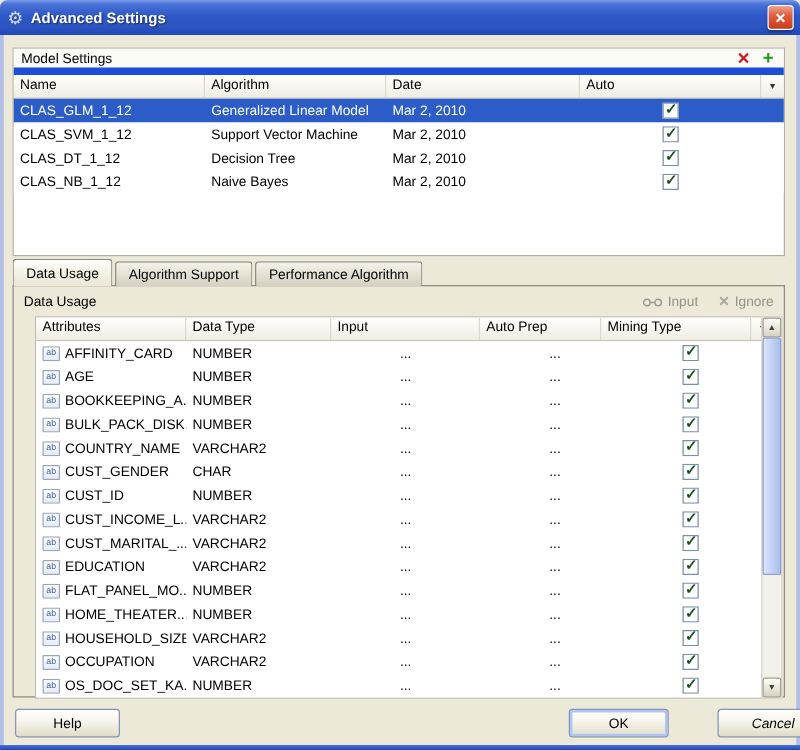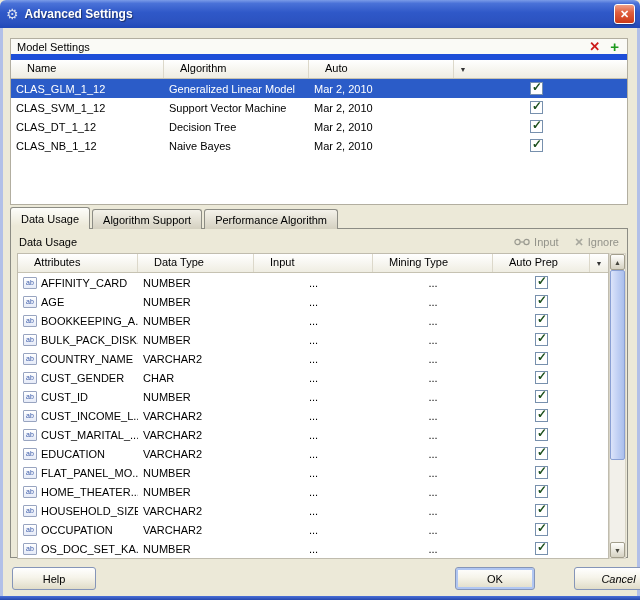--- a/index.html
+++ b/index.html
@@ -32,21 +32,21 @@
   .edge-b { position:absolute; left:0; right:0; bottom:0; height:4px; background:linear-gradient(to bottom,#4a6fd8,#2447ac); }
 
   
   .model-panel { position:absolute; left:10px; top:38px; width:618px; height:167px; background:#fff; border:1px solid #b2aea0; }
   .panel-header { height:21px; display:flex; align-items:center; padding:0 6px; background:#fafaf6; border-bottom:6px solid #1d4ed8; }
   .spacer { flex:1; }
   .icon-del { color:#cc1a1a; font-weight:bold; font-size:13px; margin-right:10px; line-height:1; }
   .icon-add { color:#1d9a1d; font-weight:bold; font-size:15px; margin-right:2px; line-height:1; }
 
   .thead { display:flex; height:19px; background:linear-gradient(#ffffff,#efede2); border-bottom:1px solid #c6c2b2; }
-  .th { padding:2px 16px; border-right:1px solid #dcd8ca; overflow:hidden; white-space:nowrap; }
+  .th { padding:2px 5px; border-right:1px solid #dcd8ca; overflow:hidden; white-space:nowrap; }
   .th.c-arrow { border-right:none; display:flex; align-items:center; justify-content:center; padding:0; font-size:7px; color:#333; }
   .c-m-name { width:153px; } .c-m-algo { width:145px; } .c-m-date { width:155px; } .c-m-auto { width:145px; }
   .c-arrow { width:18px; }
 
   .trow { display:flex; height:19px; align-items:center; background:#fff; }
   .trow.selected { background:#2b5cc8; color:#fff; }
   .td { padding:0 5px; overflow:hidden; white-space:nowrap; }
   .td.c-m-auto, .td.c-a-auto { display:flex; justify-content:center; padding:0; }
 
   .checkbox { width:13px; height:13px; background:#fff; border:1px solid #7790ad; position:relative; flex:none; }
@@ -58,21 +58,21 @@
          border-radius:3px 3px 0 0; background:linear-gradient(#f4f2ea,#d4d0c0); margin-right:2px; }
   .tab.active { height:22px; background:linear-gradient(#fdfdfa,#ece9d8 85%); position:relative; z-index:4; }
 
   .tab-panel { position:absolute; left:10px; top:228px; width:618px; height:330px; border:1px solid #8c8c84; background:#ece9d8; z-index:1; }
 
   .du-header { position:absolute; left:8px; right:8px; top:4px; height:18px; display:flex; align-items:center; }
   .tool-btn { display:flex; align-items:center; gap:4px; color:#93938a; margin-left:16px; }
   .tool-btn .x-icon { color:#a8a89e; font-weight:bold; font-size:11px; line-height:1; }
 
   
-  .atable { position:absolute; left:6px; top:24px; width:592px; height:306px; background:#fff; border:1px solid #c0bcae; overflow:hidden; }
+  .atable { position:absolute; left:17px; top:24px; width:592px; height:306px; background:#fff; border:1px solid #c0bcae; overflow:hidden; }
   .c-a-attr { width:120px; } .c-a-type { width:116px; } .c-a-input { width:119px; } .c-a-mining { width:120px; } .c-a-auto { width:97px; }
   .td.c-a-input, .td.c-a-mining { text-align:center; }
   .td.c-a-attr { display:flex; align-items:center; gap:4px; }
   .attr-icon { width:14px; height:12px; flex:none; border:1px solid #98a4c0; background:linear-gradient(#ffffff,#e6ebf8);
                border-radius:1px; font-size:7px; color:#3a5aa8; text-align:center; line-height:10px; }
   .attr-icon::before { content:"ab"; }
 
   
   .scrollbar { position:absolute; left:598px; top:24px; width:17px; height:306px; background:#f2f0ea; border:1px solid #d8d4c6; }
   .sb-btn { position:absolute; left:0; right:0; height:16px; background:linear-gradient(#fefefc,#d6d2c2);
@@ -111,20 +111,21 @@
   <div class="model-panel">
     <div class="panel-header">
       <span>Model Settings</span>
       <span class="spacer"></span>
       <span class="icon-del">✕</span>
       <span class="icon-add">+</span>
     </div>
     <div class="thead">
       <div class="th c-m-name">Name</div>
       <div class="th c-m-algo">Algorithm</div>
+      <div class="th c-m-date">Date</div>
       <div class="th c-m-auto">Auto</div>
       <div class="th c-arrow">
         <span>▼</span>
       </div>
     </div>
     <div id="model-rows">
         <div class="trow selected">
     <div class="td c-m-name">CLAS_GLM_1_12</div>
     <div class="td c-m-algo">Generalized Linear Model</div>
     <div class="td c-m-date">Mar 2, 2010</div>
@@ -185,22 +186,22 @@
         <span class="x-icon">✕</span>
         <span>Ignore</span>
       </span>
     </div>
 
     <div class="atable">
       <div class="thead">
         <div class="th c-a-attr">Attributes</div>
         <div class="th c-a-type">Data Type</div>
         <div class="th c-a-input">Input</div>
+        <div class="th c-a-auto">Auto Prep</div>
         <div class="th c-a-mining">Mining Type</div>
-        <div class="th c-a-auto">Auto Prep</div>
         <div class="th c-arrow">
           <span>▼</span>
         </div>
       </div>
       <div id="attr-rows">
           <div class="trow">
     <div class="td c-a-attr">
       <span class="attr-icon"></span>
       <span>AFFINITY_CARD</span>
     </div>

